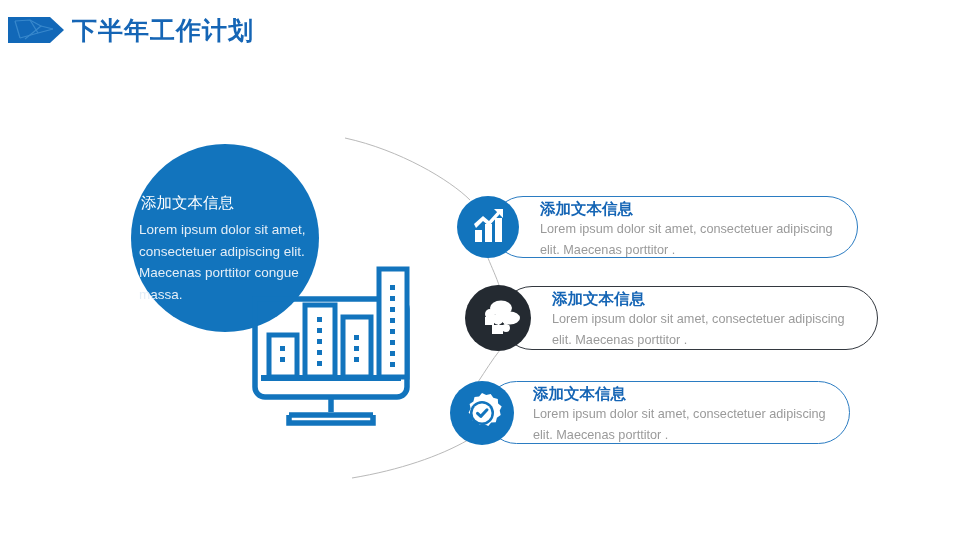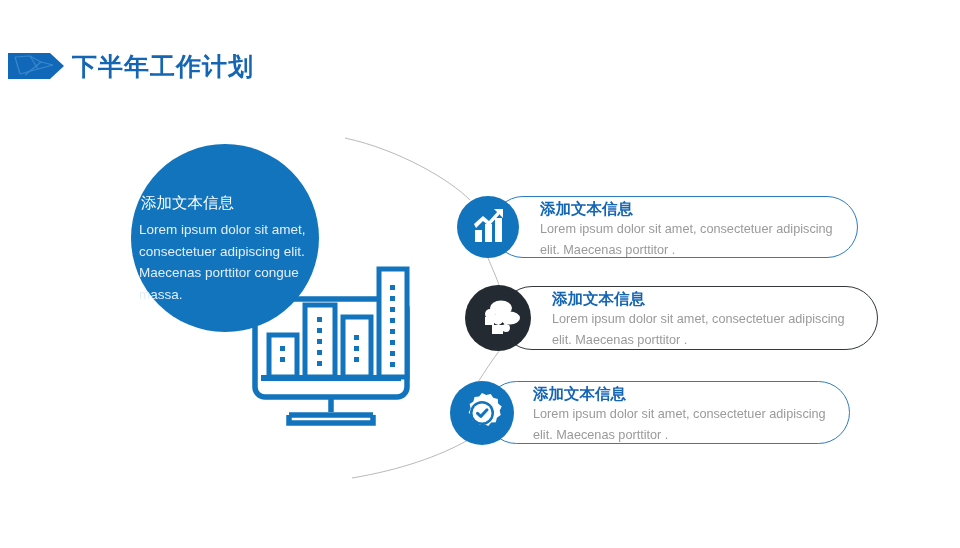--- a/index.html
+++ b/index.html
@@ -16,21 +16,20 @@
     -webkit-font-smoothing: antialiased;
   }
 
   
   #header {
     position: absolute;
     left: 0;
     top: 0;
     width: 816px;
     height: 62px;
-    margin-top: 36px;
   }
   #header-badge {
     position: absolute;
     left: 8px;
     top: 15px;
     width: 56px;
     height: 30px;
   }
   #header-title {
     position: absolute;

